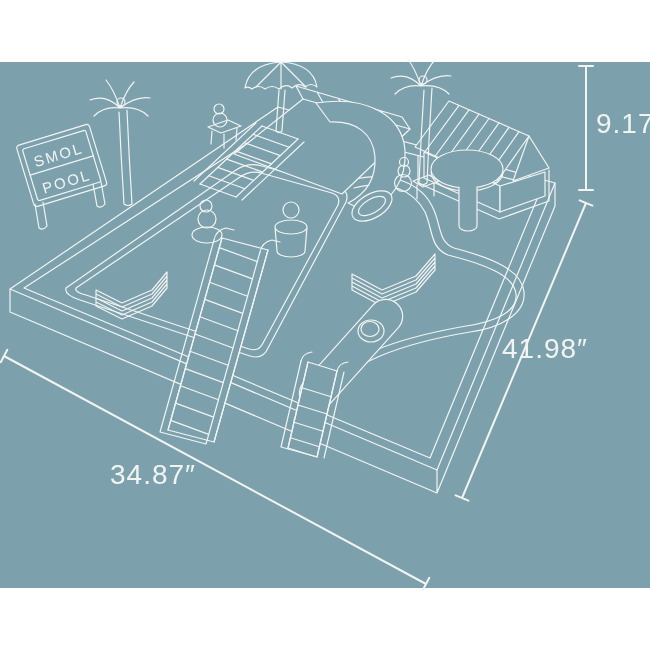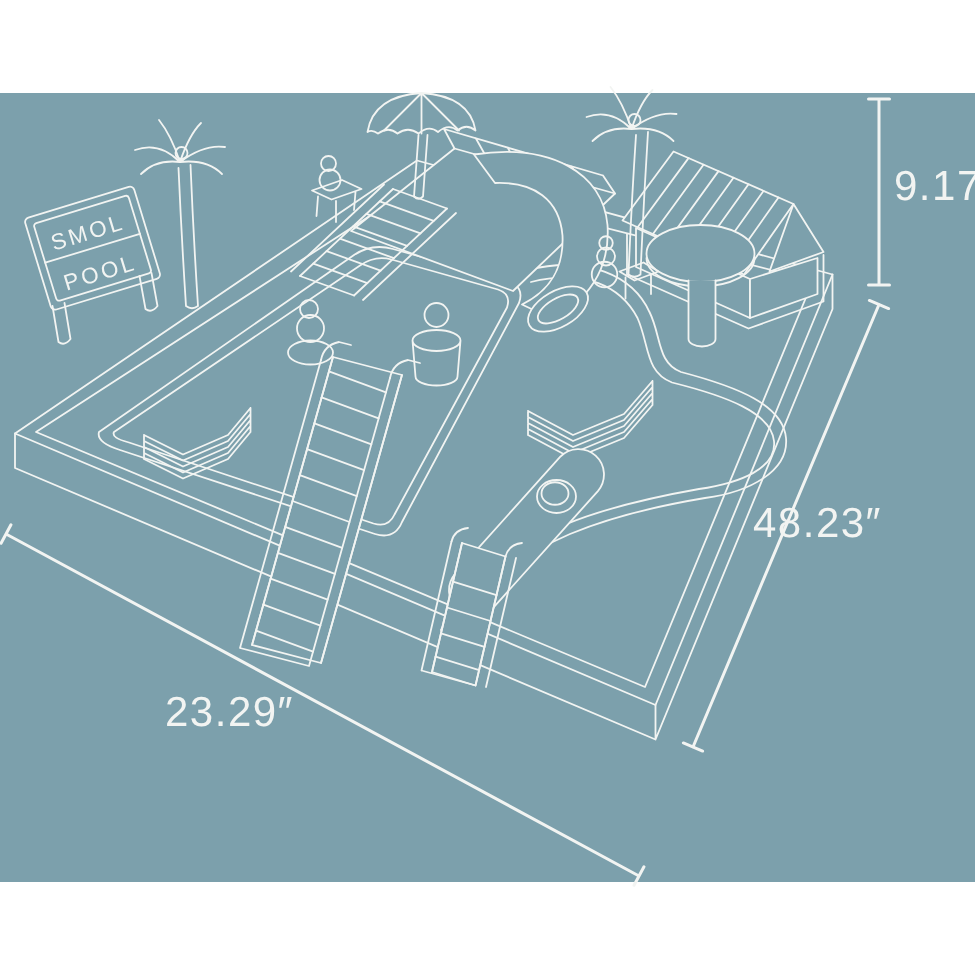--- a/index.html
+++ b/index.html
@@ -168,14 +168,14 @@
   </g>
   <g>
     <path class="dim" d="M 586,203 L 462,498 M 579.6,200.3 L 592.4,205.7 M 455.6,495.3 L 468.4,500.7"></path>
   </g>
   <g>
     <path class="dim" d="M 4,356 L 426,584 M 0.7,362.2 L 7.3,349.8 M 422.7,590.2 L 429.3,577.8"></path>
   </g>
 </svg>
 
 <div class="dim-label lbl-h">9.17″</div>
-<div class="dim-label lbl-d">48.23″</div>
-<div class="dim-label lbl-w">23.29″</div>
+<div class="dim-label lbl-d">41.98″</div>
+<div class="dim-label lbl-w">34.87″</div>
 
 </body></html>

